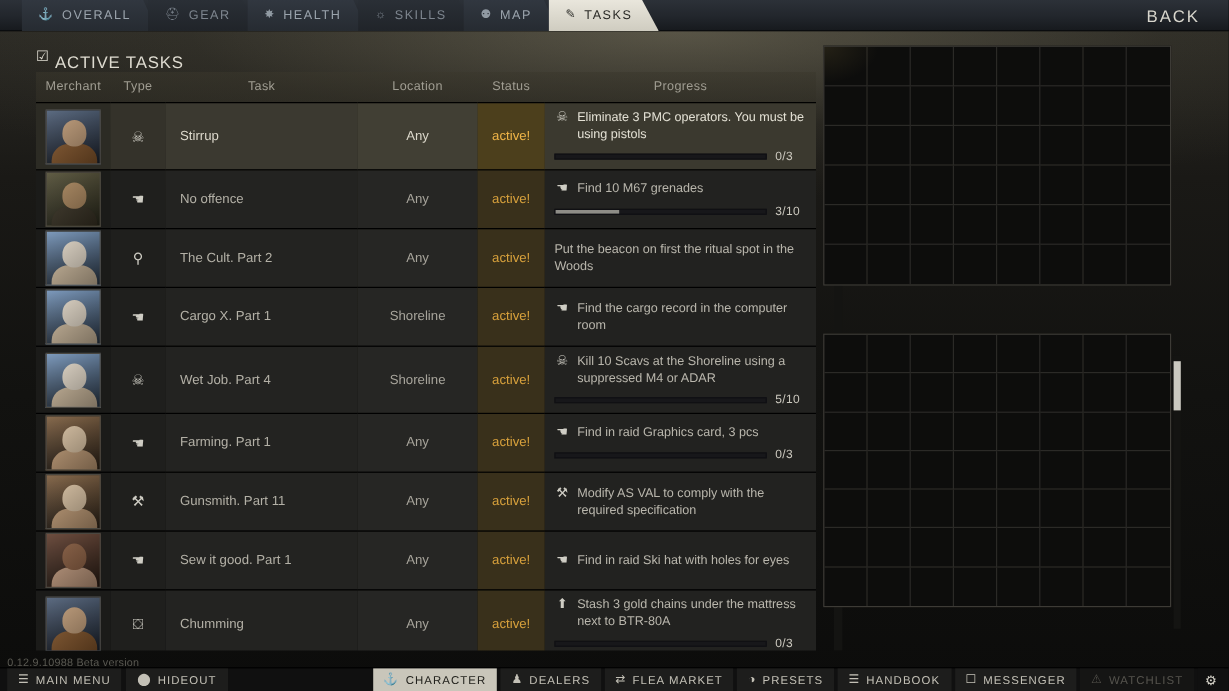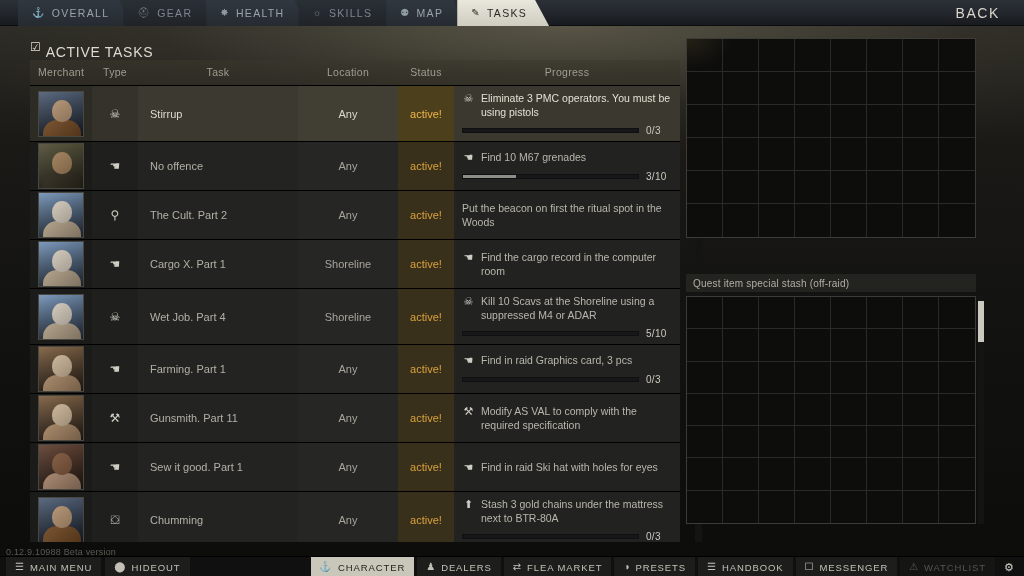--- a/index.html
+++ b/index.html
@@ -511,23 +511,20 @@
               <div class="cell lastrow"></div>
               <div class="cell lastrow"></div>
               <div class="cell lastrow"></div>
               <div class="cell lastrow"></div>
               <div class="cell lastcol lastrow"></div>
             </div>
             <div class="glow"></div>
           </div>
         </div>
         <div class="stashblock" style="top: 240px;">
-          <div class="stashhead">
-            <span>Quest item special stash (off-raid)</span>
-          </div>
           <div class="gridbox" style="height: 228px; margin-top: 4px;">
             <div class="gridinner" style="grid-template-columns: repeat(8, 1fr); grid-template-rows: repeat(7, 1fr); height: 100%;">
               <div class="cell"></div>
               <div class="cell"></div>
               <div class="cell"></div>
               <div class="cell"></div>
               <div class="cell"></div>
               <div class="cell"></div>
               <div class="cell"></div>
               <div class="cell lastcol"></div>

